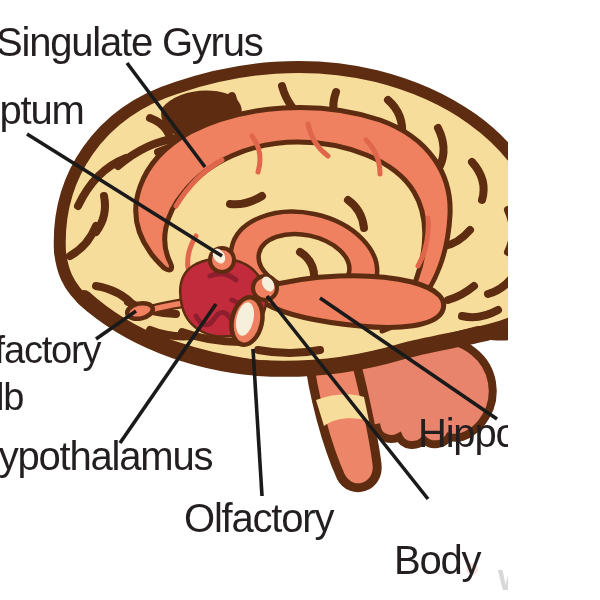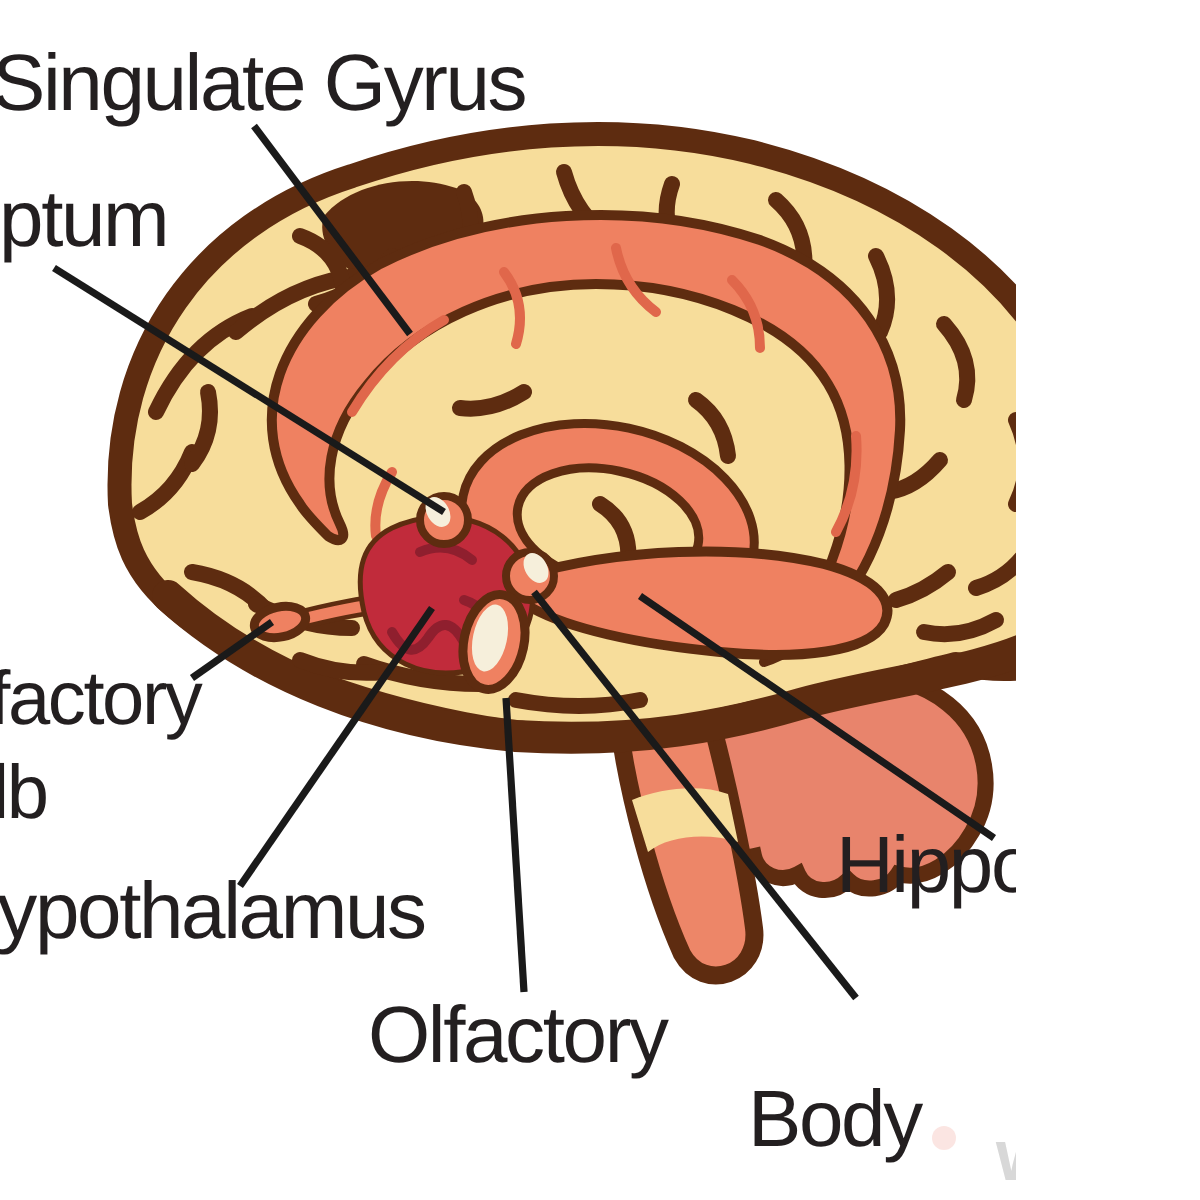--- a/index.html
+++ b/index.html
@@ -14,21 +14,21 @@
     font-size:40px;line-height:1.04;letter-spacing:-1.2px;
     color:var(--label-text,#231f20);
   }
   #lbl-singulate{left:-4px;top:22px;}
   #lbl-septum{left:-47px;top:90px;}
   #lbl-olfactory-1{left:-41px;top:331px;font-size:38px;}
   #lbl-olfactory-2{left:-48px;top:378px;font-size:38px;}
   #lbl-hypothalamus{left:-29px;top:436px;}
   #lbl-amygdala{left:184px;top:498px;}
   #lbl-mammillary-1{left:387px;top:498px;}
-  #lbl-mammillary-2{left:374px;top:540px;}
+  #lbl-mammillary-2{left:394px;top:540px;}
   #lbl-hippocampus{left:418px;top:413px;}
   .watermark{
     position:absolute;left:498px;top:557px;white-space:nowrap;
     font-size:36px;font-weight:600;letter-spacing:-0.5px;
     color:var(--watermark-gray,#d8d8d8);
   }
   
   .f-cream{fill:var(--cortex-cream);}
   .s-brown{stroke:var(--outline-brown);}
   .f-brown{fill:var(--outline-brown);}

